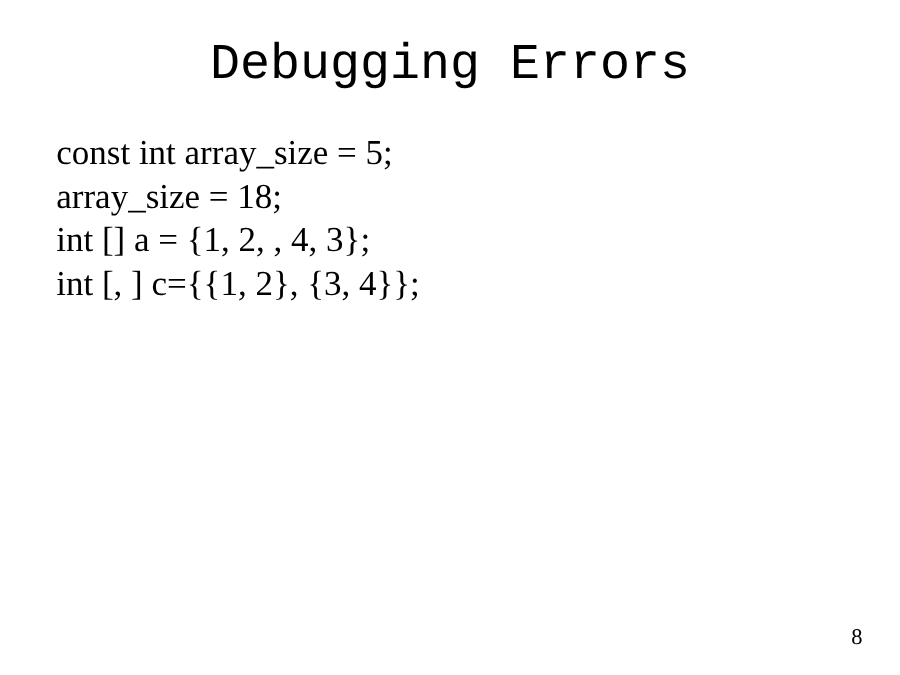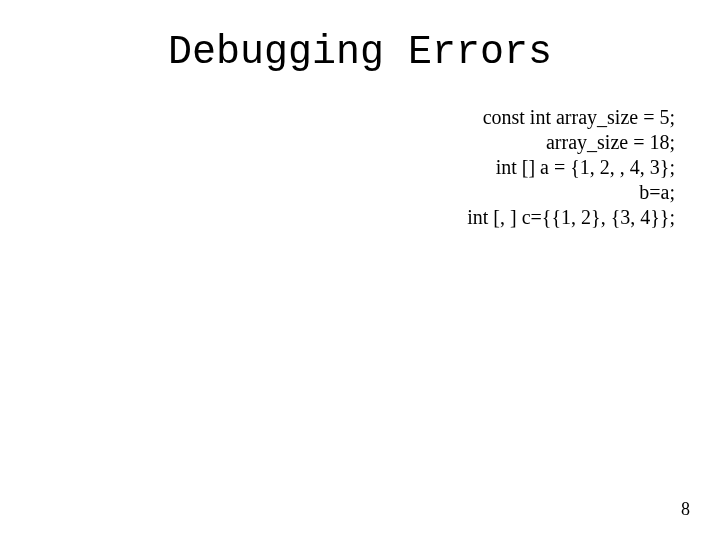--- a/index.html
+++ b/index.html
@@ -23,23 +23,22 @@
     }
     .title {
       text-align: center;
       font-size: 40px;
       font-weight: normal;
       margin-bottom: 30px;
       margin-top: 5px;
       font-family: Liberation Mono, monospace;
     }
     .code-block {
-      font-size: 20px;
+      font-size: 28px;
       line-height: 1.25;
-      text-align: right;
     }
     .code-line {
       white-space: pre;
     }
     .indent {
       padding-left: 110px;
     }
     .page-number {
       position: absolute;
       bottom: 20px;
@@ -50,17 +49,16 @@
   </style>
 </head>
 <body>
 
 <div class="slide">
   <h1 class="title">Debugging Errors</h1>
   <div class="code-block">
     <div class="code-line">const int array_size = 5;</div>
     <div class="code-line">array_size = 18;</div>
     <div class="code-line">int [] a = {1, 2, , 4, 3};</div>
-    <div class="code-line">b=a;</div>
     <div class="code-line">int [, ] c={{1, 2}, {3, 4}};</div>
   </div>
   <div class="page-number">8</div>
 </div>
 
 </body></html>

